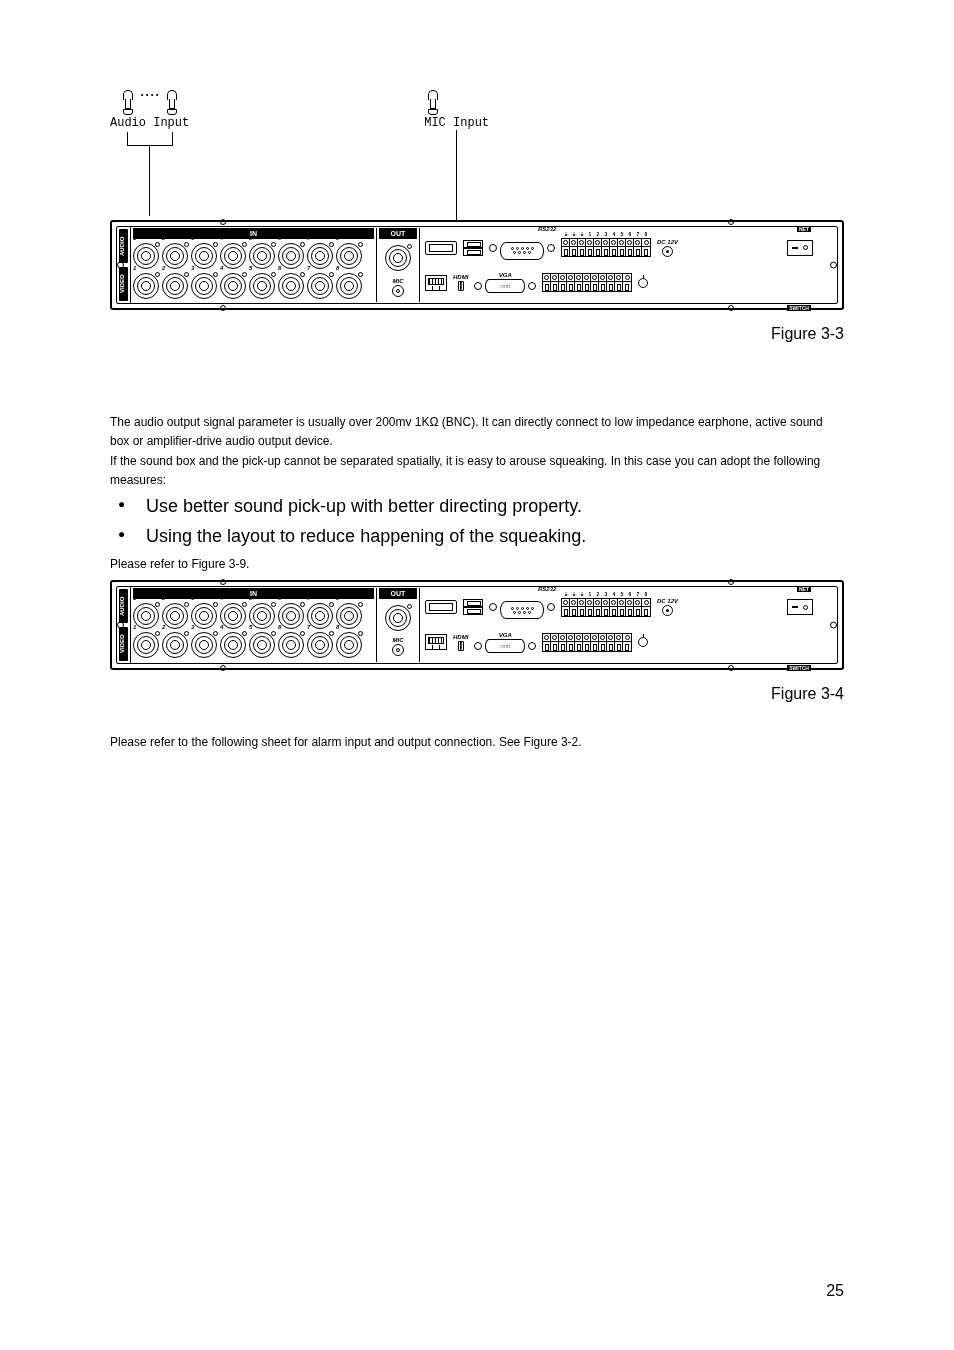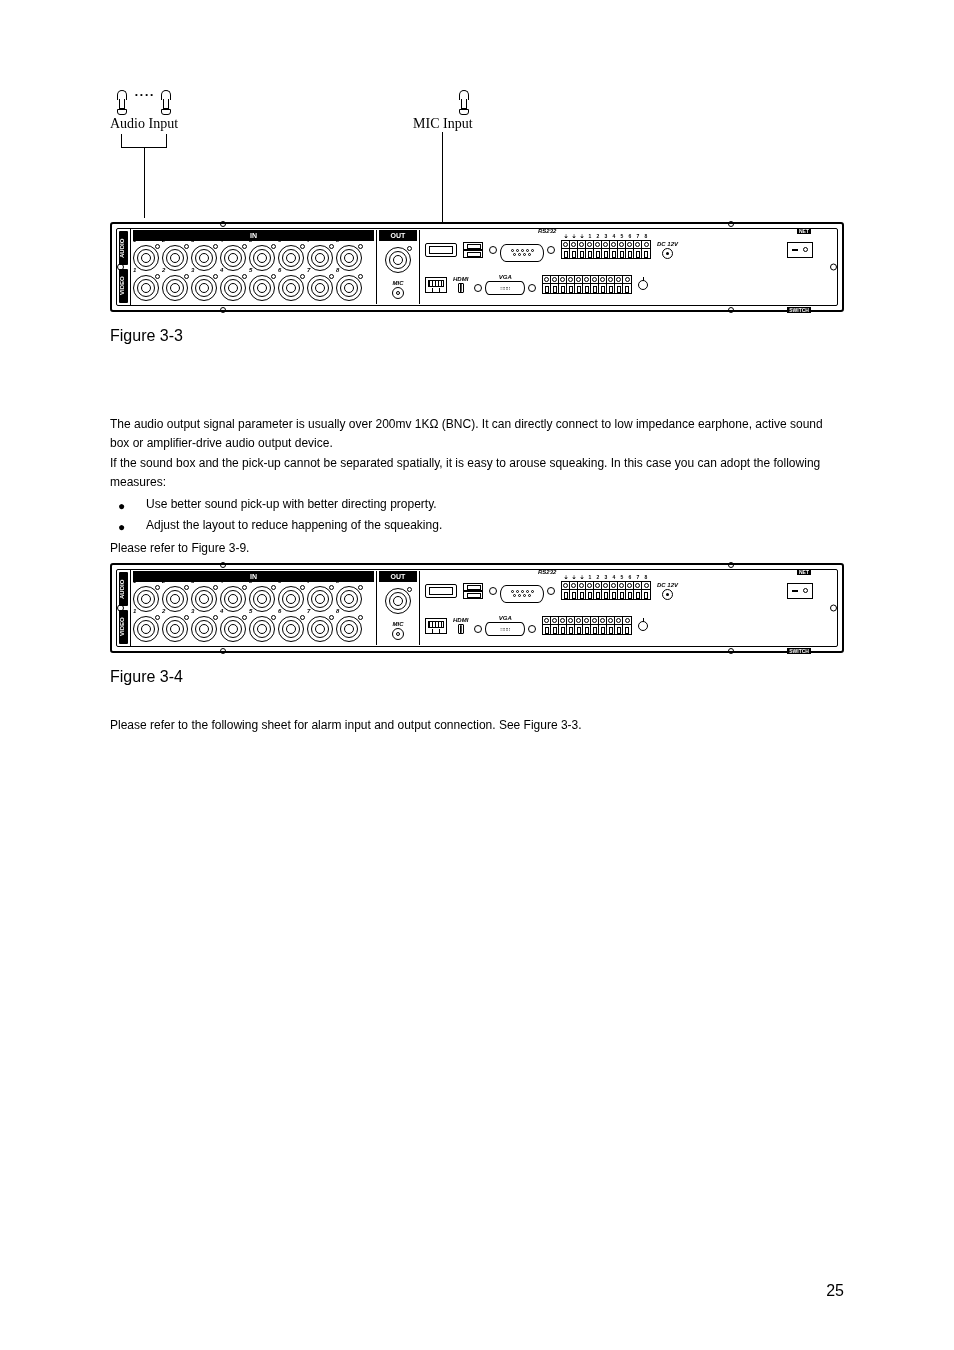--- a/index.html
+++ b/index.html
@@ -1,31 +1,31 @@
 <!DOCTYPE html>
 <html><head>
   <meta charset="utf-8">
   <style>
     * { box-sizing: border-box; margin: 0; padding: 0; }
     body { width: 954px; height: 1350px; background: white; font-family: Arial, sans-serif; color: #000; position: relative; }
     .content { padding: 80px 110px 40px 110px; }
     .diagram-box { margin: 10px 0; }
-    .fig-caption { text-align: left; font-size: 16px; margin: 15px 0 30px; }
+    .fig-caption { text-align: right; font-size: 16px; margin: 15px 0 30px; }
     .para { font-size: 12px; line-height: 1.55; margin-bottom: 2px; }
     .bullet-list { list-style: none; margin: 4px 0; }
-    .bullet-list li { position: relative; padding-left: 36px; font-size: 12px; line-height: 1.55; margin-bottom: 2px; }
+    .bullet-list li { position: relative; padding-left: 36px; font-size: 18px; line-height: 1.55; margin-bottom: 2px; }
     .bullet-list li::before { content: "\25CF"; position: absolute; left: 8px; top: 2px; font-size: 12px; }
     .section-head { font-size: 20px; font-weight: bold; margin: 35px 0 12px; }
     .page-no { position: absolute; bottom: 50px; right: 110px; font-size: 16px; }
     .jack-head { display:flex; align-items:flex-start; gap:4px; }
     .jack { width:18px; height:26px; position:relative; }
     .jack .tip {width:10px;height:10px;border:1px solid #000;border-bottom:none;border-radius:5px 5px 0 0;margin:0 auto;}
     .jack .body {width:6px;height:10px;border:1px solid #000;border-top:none;margin:-1px auto 0;}
     .jack .plug {width:10px;height:6px;border:1px solid #000;border-radius:0 0 3px 3px;margin:0 auto;}
-    .jack-label { font-size:14px; font-family:Liberation Serif, serif; }
+    .jack-label { font-size:12px; font-family:Liberation Mono, monospace; }
     .bracket { width:46px; height:14px; border:1px solid #000; border-top:none; margin-top:2px;}
     .down-line { width:1px; height:70px; background:#000; margin:0 auto; }
     .long-down { height: 90px; }
     .dvr-shell { position: relative; width: 734px; height: 90px; border:2px solid #000; border-radius:3px; margin: 0 auto; background:white; }
     .dvr-bevel { position:absolute; inset:4px; border:1px solid #000; border-radius:2px; display:flex; }
     .screw { position:absolute; width:10px; height:10px; border:1px solid #000; border-radius:50%; display:flex; align-items:center; justify-content:center; }
     .screw::after { content:""; width:4px; height:4px; border-radius:50%;border:1px solid #000; }
     .screw.tl2 { top:-3px; left:108px; width:6px;height:6px;} .screw.tl2::after{display:none;}
     .screw.bl2 { bottom:-3px; left:108px;width:6px;height:6px;} .screw.bl2::after{display:none;}
     .screw.tr2 { top:-3px; right:108px;width:6px;height:6px;} .screw.tr2::after{display:none;}
@@ -78,21 +78,21 @@
     .pwr-sw .dash{width:6px;height:2px;background:#000;} .pwr-sw .o{width:5px;height:5px;border:1px solid #000;border-radius:50%;}
     .gnd{width:10px;height:10px;border:1px solid #000;border-radius:50%;position:relative;} .gnd::before{content:"";position:absolute;left:4px;top:-4px;width:1px;height:4px;background:#000;}
     .speaker-icon{width:20px;height:26px;position:relative;border:1px solid #000;margin:0 auto;}
     .speaker-icon::before{content:"";position:absolute;top:3px;left:7px;width:3px;height:3px;border-radius:50%;background:#000;}
     .speaker-icon::after{content:"";position:absolute;top:12px;left:4px;width:9px;height:9px;border-radius:50%;background:#000;}
     .output-block{display:flex;flex-direction:column;align-items:center;margin:0 auto;width:100px;margin-left:286px;}
     .output-block .jack-label{margin:6px 0;}
     .gap-40{height:40px;}
     .top-align { display:flex; }
     .top-align .audio-input-grp{display:flex;flex-direction:column;align-items:center;}
-    .top-align .mic-input-grp{display:flex;flex-direction:column;align-items:flex-end; margin-left: 235px;}
+    .top-align .mic-input-grp{display:flex;flex-direction:column;align-items:flex-start; margin-left: 235px;}
     .dots{font-size:8px;}
     .vga-assy{display:flex;align-items:center;gap:2px;}
     .col{display:flex;flex-direction:column;align-items:center;gap:1px;}
     .net-label{position:absolute;top:-1px;right:26px;background:#000;color:white;font-size:5px;padding:0 2px;}
     .sw-label{position:absolute;bottom:-8px;right:26px;background:#000;color:white;font-size:5px;padding:0 2px;}
     .rb-row .group{display:flex;align-items:center;gap:3px;}
     .rb-row .grow{flex:1;}
   </style>
 </head>
 <body>
@@ -416,21 +416,21 @@
   </div>
 
   <div class="fig-caption">Figure 3-3</div>
 
   <div class="gap-40"></div>
 
   <p class="para">The audio output signal parameter is usually over 200mv 1KΩ (BNC). It can directly connect to low impedance earphone, active sound box or amplifier-drive audio output device.</p>
   <p class="para">If the sound box and the pick-up cannot be separated spatially, it is easy to arouse squeaking. In this case you can adopt the following measures:</p>
   <ul class="bullet-list">
     <li>Use better sound pick-up with better directing property.</li>
-    <li>Adjust the layout to reduce happening of the squeaking.</li>
+    <li>Using the layout to reduce happening of the squeaking.</li>
   </ul>
   <p class="para">Please refer to Figure 3-9.</p>
 
   <div class="diagram-box" style="margin-top:6px;">
 
     <div class="dvr-shell">
       <span class="screw tl2"></span>
         <span class="screw bl2"></span>
         <span class="screw tr2"></span>
         <span class="screw br2"></span>
@@ -707,17 +707,17 @@
             </div>
             <span class="gnd"></span>
           </div>
         </div>
       </div>
     </div>
   </div>
 
   <div class="fig-caption">Figure 3-4</div>
 
-  <p class="para">Please refer to the following sheet for alarm input and output connection. See Figure 3-3.</p>
+  <p class="para">Please refer to the following sheet for alarm input and output connection. See Figure 3-2.</p>
 
 </div>
 
 <div class="page-no">25</div>
 
 </body></html>

